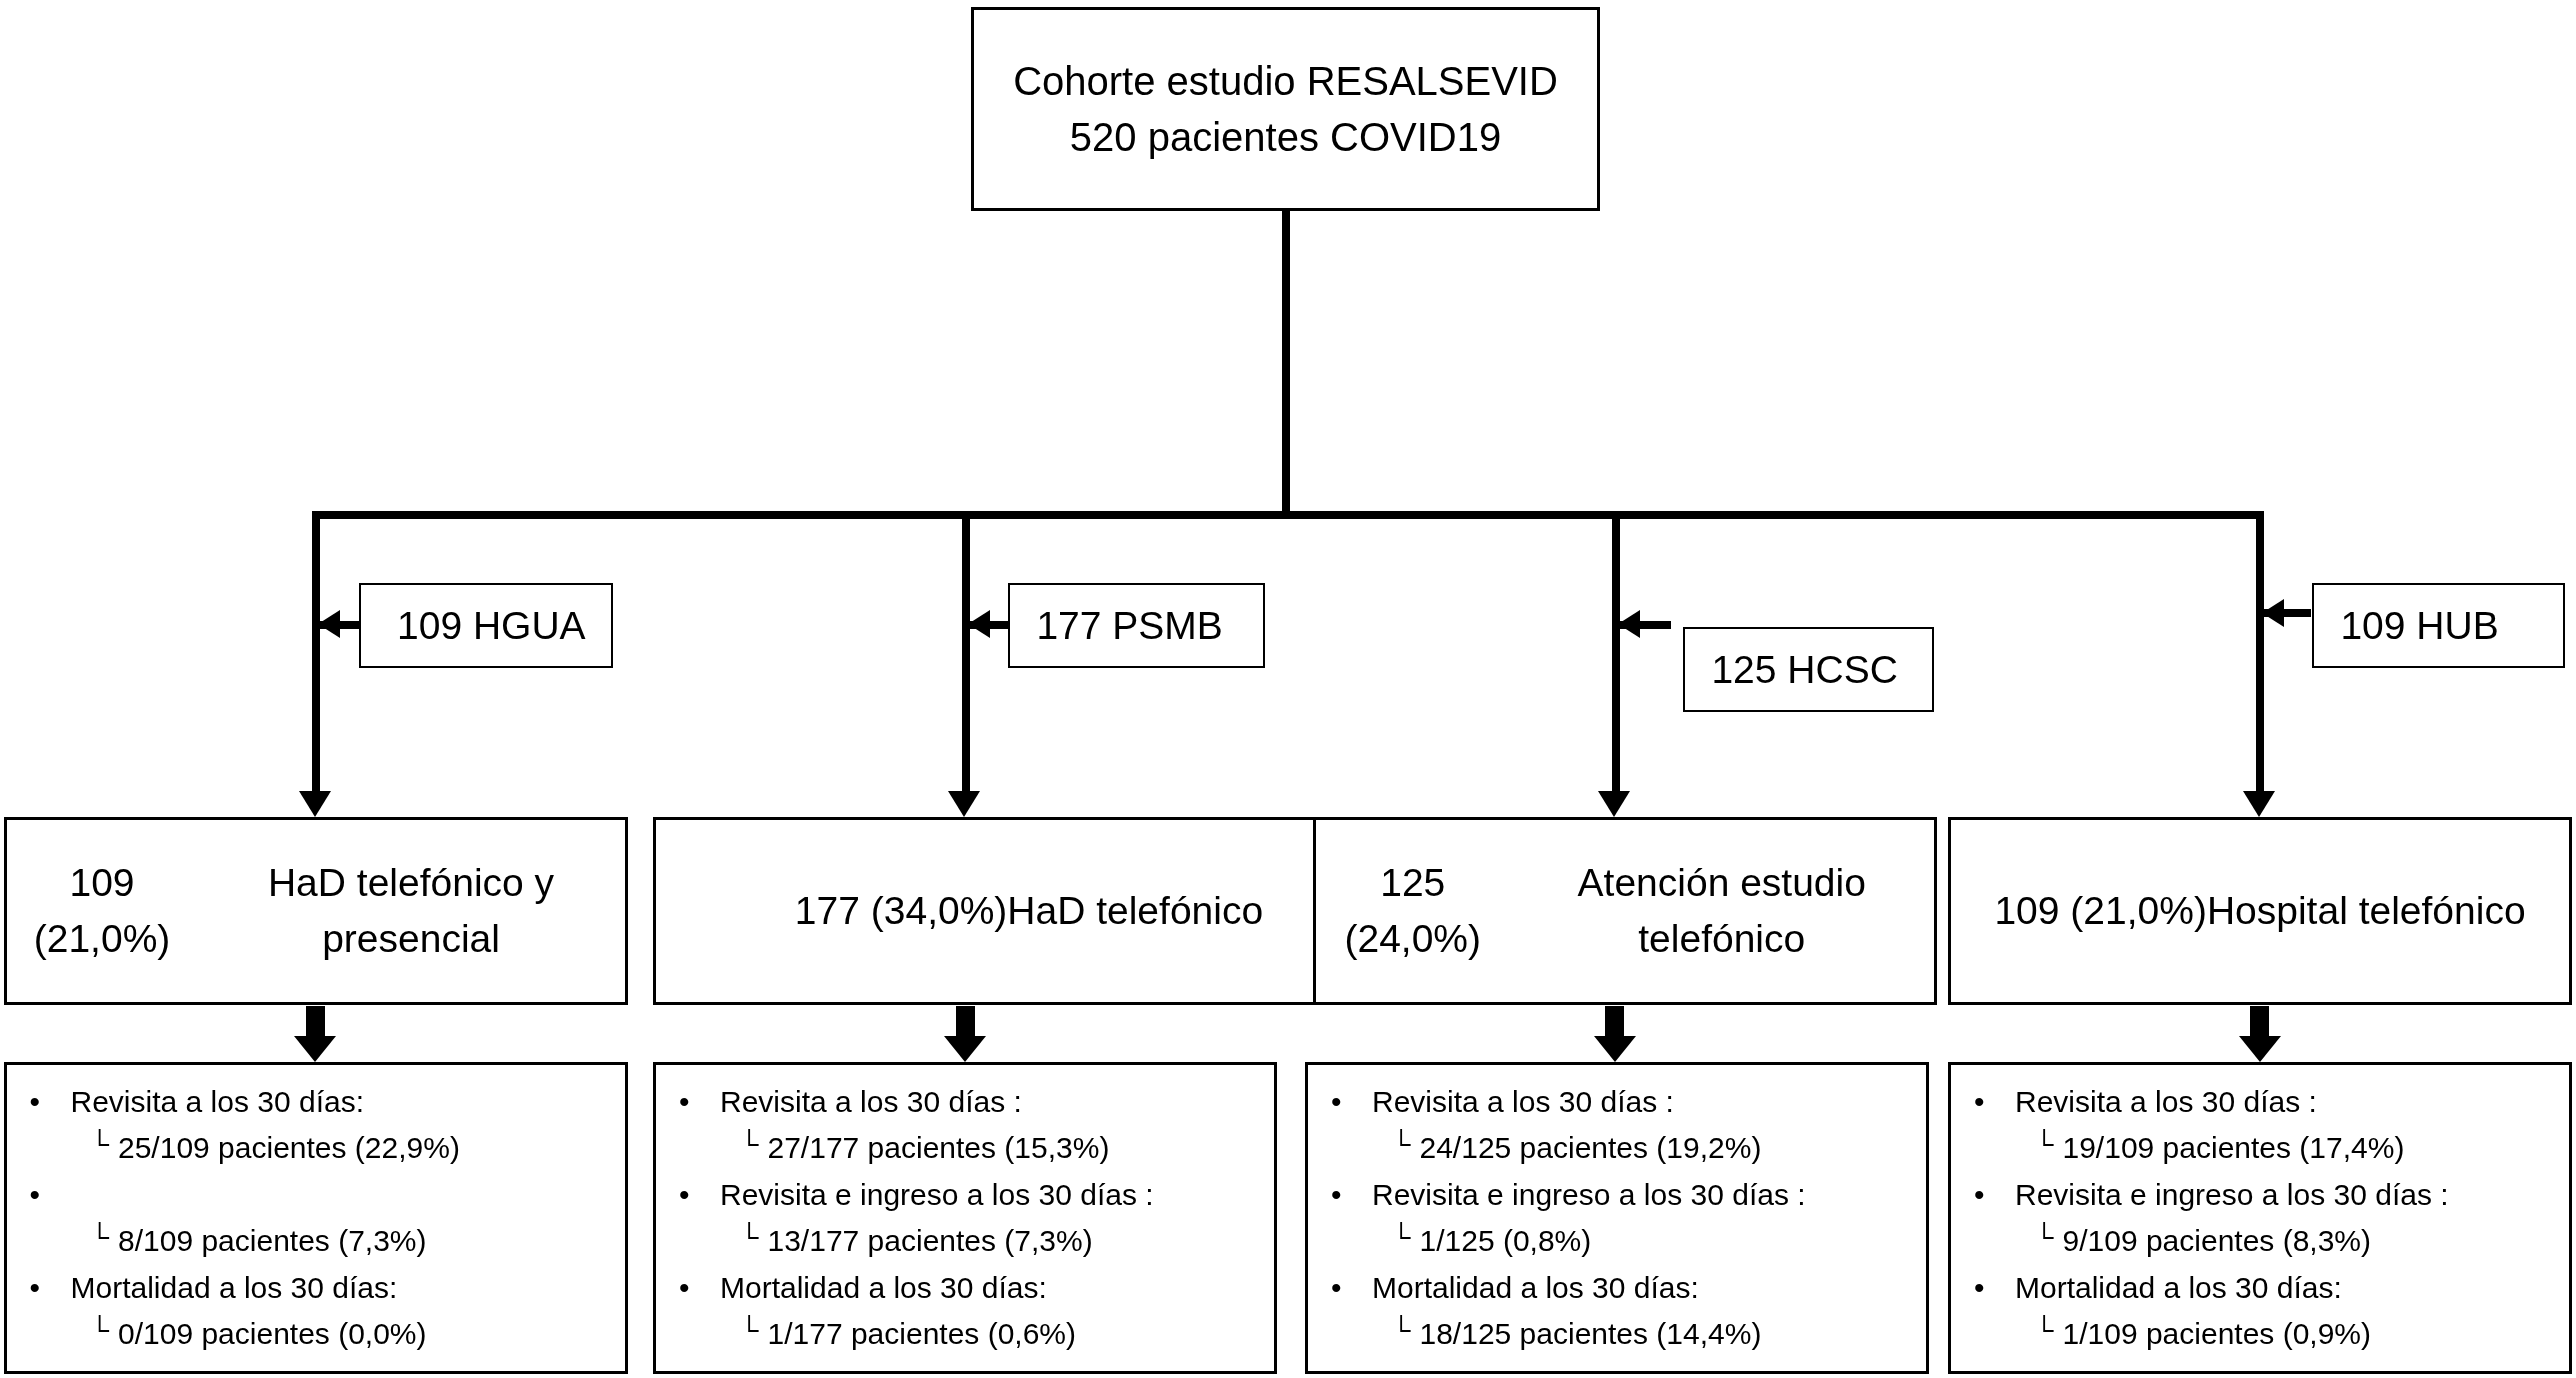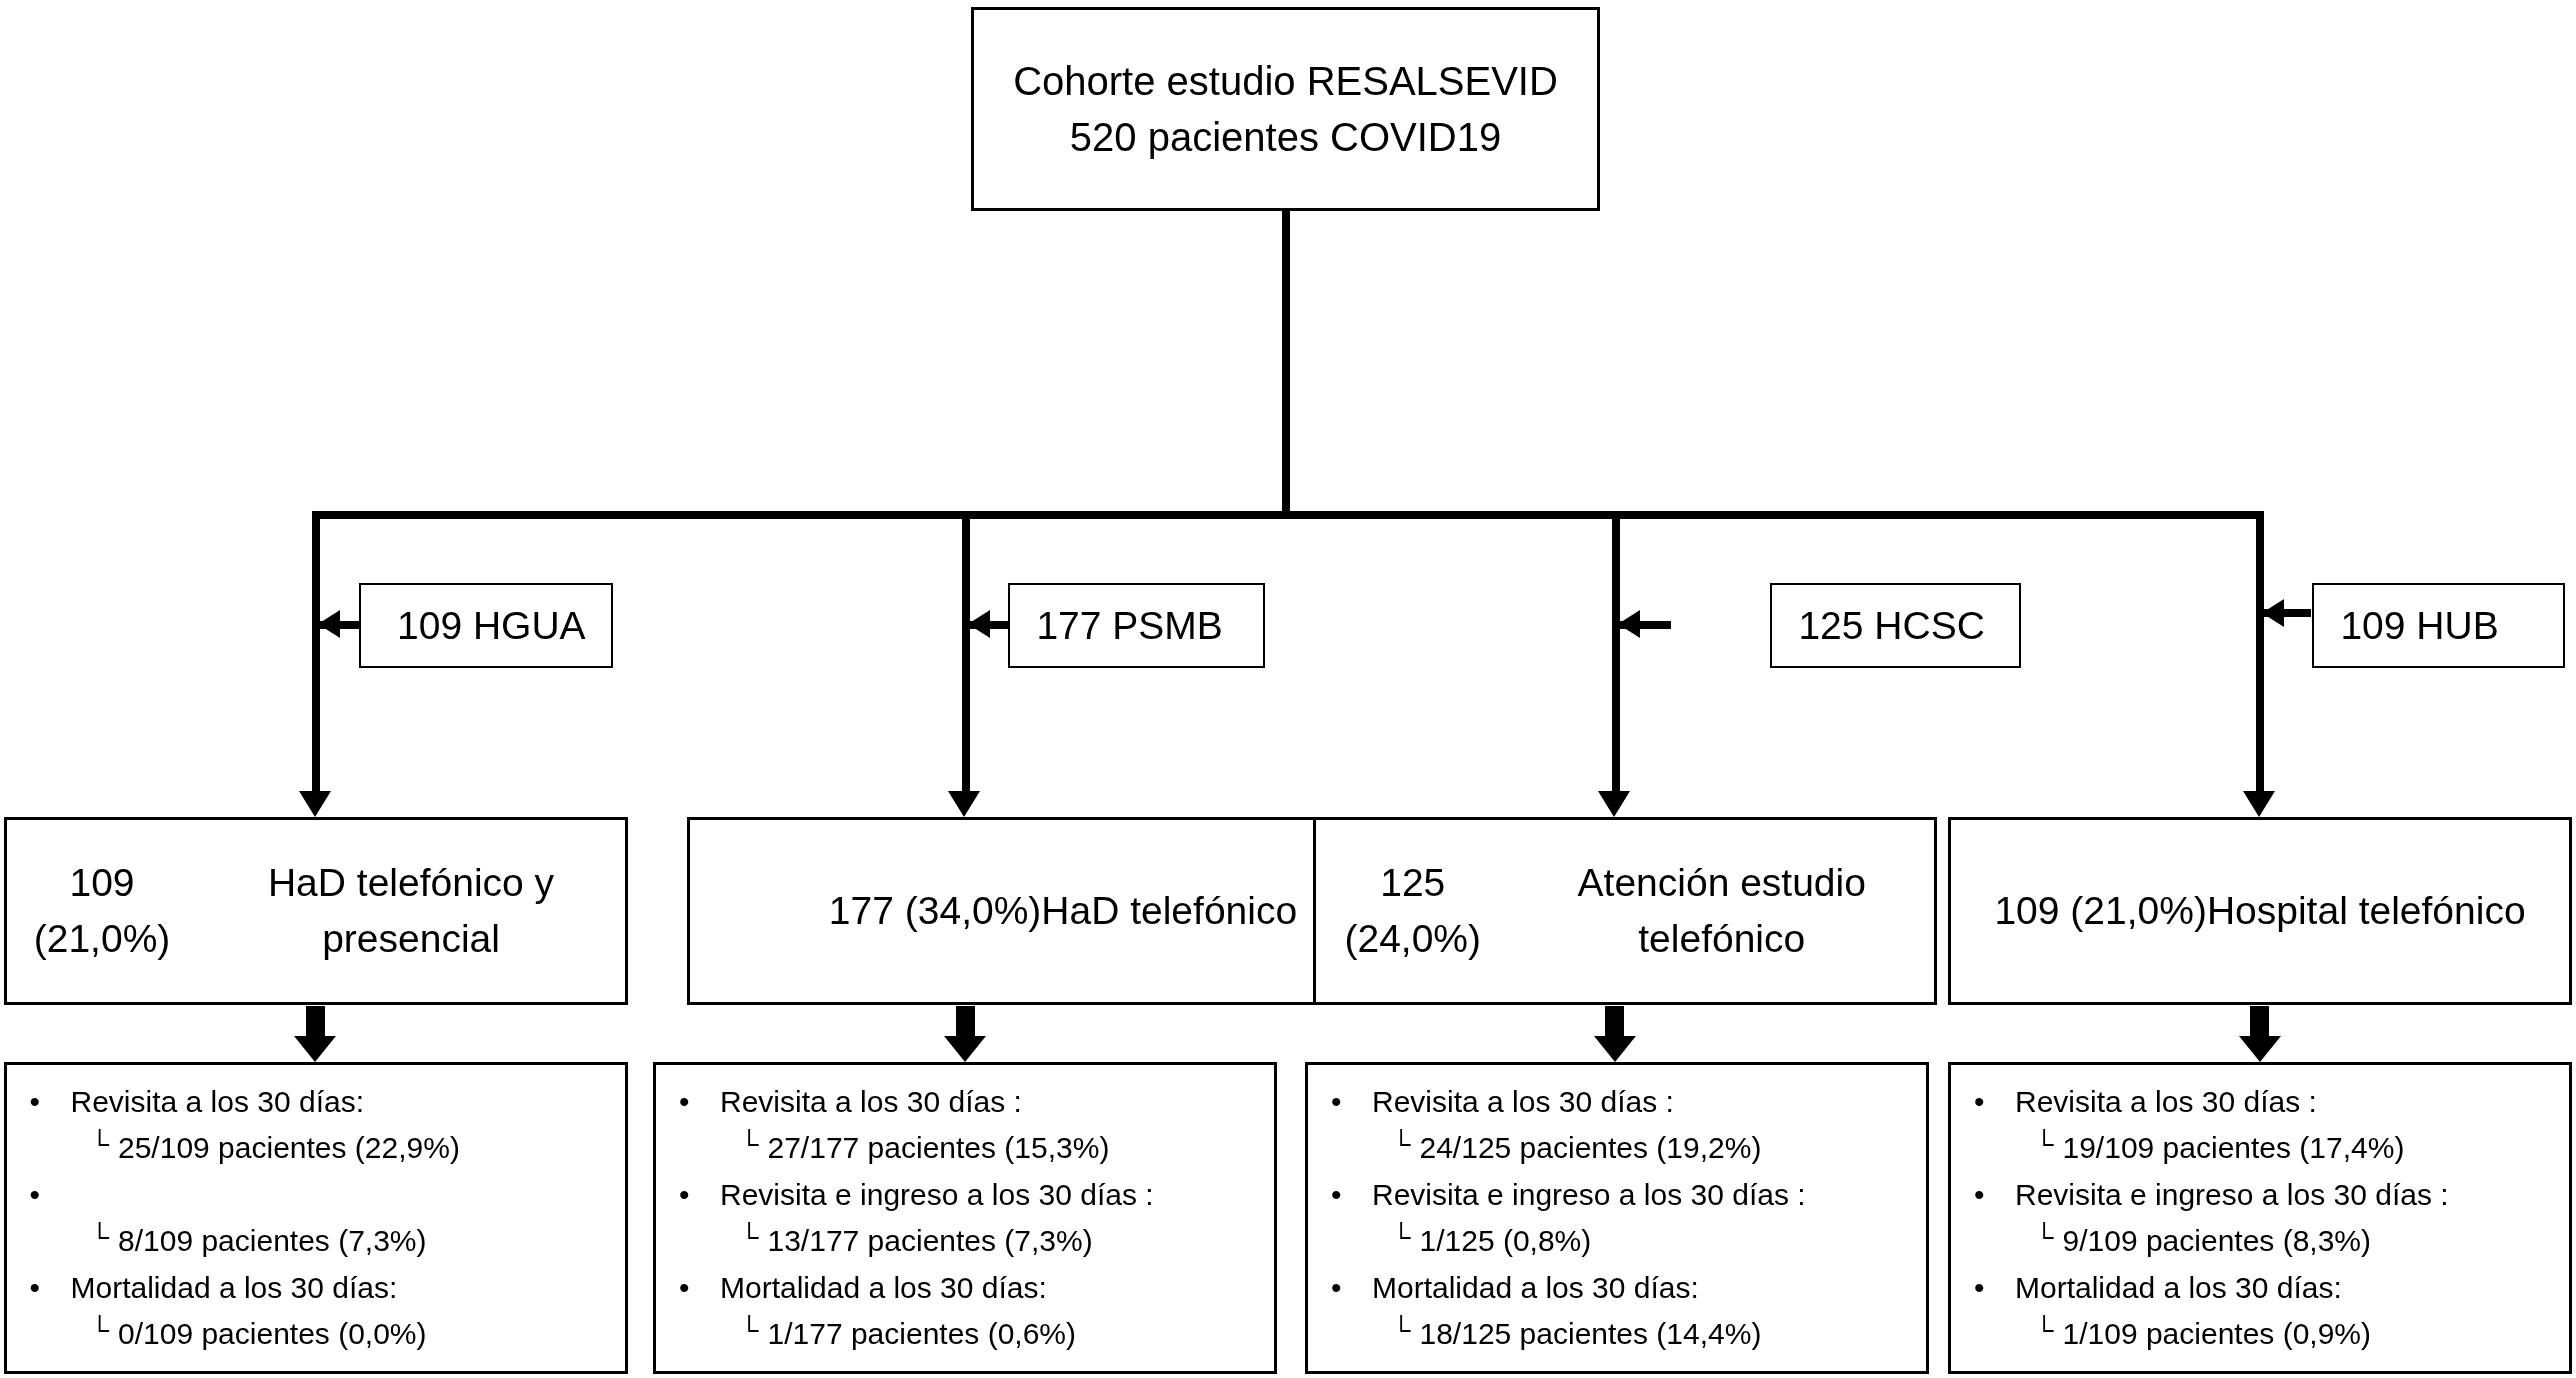--- a/index.html
+++ b/index.html
@@ -79,32 +79,32 @@
   <div class="arrow-left" style="left:2262px;top:599px;"></div>
   <div class="big-stem" style="left:2250px;top:1006px;height:32px;"></div>
   <div class="big-head" style="left:2239px;top:1036px;"></div>
 
   <div class="box site-box" style="left:359px;width:254px;padding-left:36px;">
     <span>109 HGUA</span>
   </div>
   <div class="box site-box" style="left:1008px;width:257px;">
     <span>177 PSMB</span>
   </div>
-  <div class="box site-box" style="left:1770px;width:251px;">
+  <div class="box site-box" style="left:1683px;width:251px;margin-top:44px;">
     <span>125 HCSC</span>
   </div>
   <div class="box site-box" style="left:2312px;width:253px;">
     <span>109 HUB</span>
   </div>
 
   <div class="box mid-box" style="left:3.5px;width:624px;">
     <div>109 (21,0%)</div>
     <div>HaD telefónico y presencial</div>
   </div>
-  <div class="box mid-box" style="left:687px;width:752px;">
+  <div class="box mid-box" style="left:653px;width:752px;">
     <div>177 (34,0%)</div>
     <div>HaD telefónico</div>
   </div>
   <div class="box mid-box" style="left:1305px;width:624px;margin-left:8px;">
     <div>125 (24,0%)</div>
     <div>Atención estudio telefónico</div>
   </div>
   <div class="box mid-box" style="left:1948px;width:624px;">
     <div>109 (21,0%)</div>
     <div>Hospital telefónico</div>

